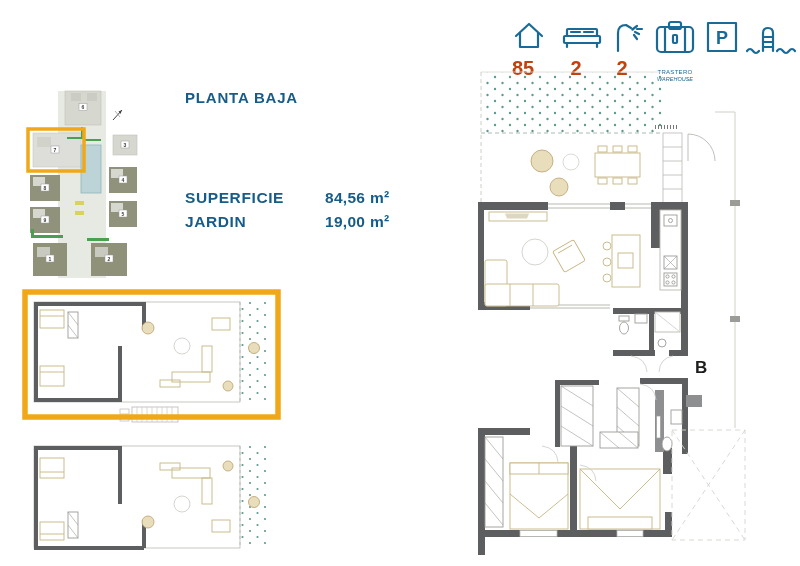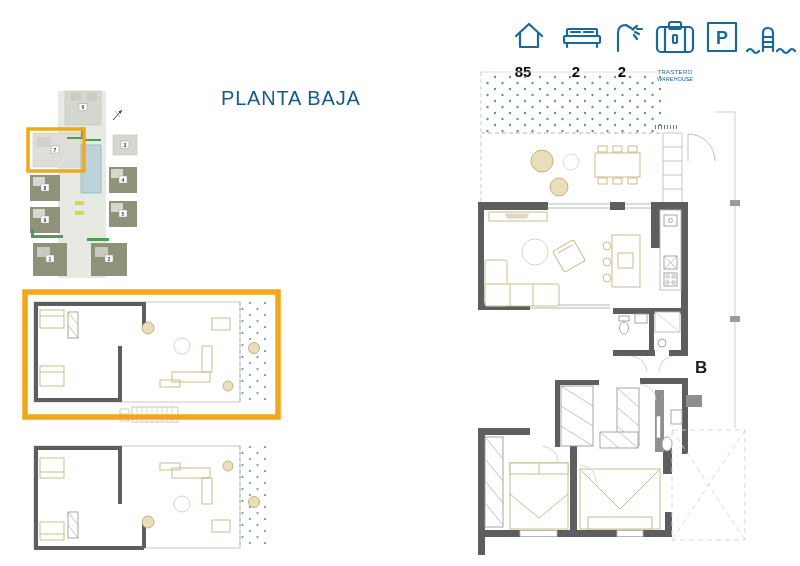--- a/index.html
+++ b/index.html
@@ -10,28 +10,28 @@
   
   .feature-row{position:absolute;left:503px;top:20px;width:300px;height:64px;}
   .feature{position:absolute;top:0;height:60px;text-align:center;}
   .feature svg{display:block;margin:0 auto;}
   .f-house{left:6px;width:40px;}
   .f-bed{left:56px;width:46px;}
   .f-shower{left:106px;width:38px;}
   .f-storage{left:146px;width:52px;}
   .f-parking{left:202px;width:34px;}
   .f-pool{left:240px;width:56px;}
-  .fval{position:absolute;left:0;right:12px;bottom:0;font-size:15px;font-weight:bold;color:#000000;}
+  .fval{position:absolute;left:0;right:12px;bottom:0;font-size:20px;font-weight:bold;color:#c2410c;}
   .fcap{position:absolute;left:-6px;right:-6px;bottom:-3px;color:#1A6A97;line-height:7px;}
   .fcap .l1{font-size:6px;letter-spacing:.3px;}
   .fcap .l2{font-size:5.5px;font-style:italic;}
   .icon-stroke{stroke:#1A6A97;stroke-width:2.2;fill:none;stroke-linecap:round;stroke-linejoin:round;}
   
   .info{position:absolute;left:185px;top:86px;width:250px;color:#165C88;}
-  .t1{font-size:20px;font-weight:normal;letter-spacing:.8px;line-height:24px;margin-left:36px;}
+  .t1{font-size:15px;font-weight:bold;letter-spacing:.8px;line-height:24px;}
   .areas{position:absolute;top:100px;left:0;width:250px;}
   .arow{line-height:24px;font-size:15.5px;font-weight:bold;}
   .alabel{display:inline-block;width:140px;letter-spacing:.6px;}
   .aval{letter-spacing:.3px;}
   
   .site-plan{position:absolute;left:25px;top:83px;width:115px;height:200px;}
   .overview-plan{position:absolute;left:22px;top:288px;width:260px;height:275px;}
   .main-plan{position:absolute;left:477px;top:50px;width:272px;height:512px;}
   svg text{font-family:"Liberation Sans",sans-serif;}
   .bnum{font-size:5px;fill:#3A3A3A;text-anchor:middle;font-weight:bold;}
@@ -98,20 +98,26 @@
         <path class="icon-stroke" d="M18,13 H28 M18,18 H28 M18,23 H28" stroke-width="1.8"></path>
         <path class="icon-stroke" d="M2,27 Q5,23 8,27 Q11,31 14,27"></path>
         <path class="icon-stroke" d="M32,27 Q35,23 38,27 Q41,31 44,27 Q47,23 50,27"></path>
       </svg>
     </div>
   </div>
 
   <div class="info">
     <div class="t1">PLANTA BAJA</div>
     <div class="areas">
+      <div class="arow">
+        <span class="alabel">SUPERFICIE</span><span class="aval">84,56 m²</span>
+      </div>
+      <div class="arow">
+        <span class="alabel">JARDIN</span><span class="aval">19,00 m²</span>
+      </div>
     </div>
   </div>
 
   <svg class="site-plan" viewBox="0 0 115 200">
     <rect x="0" y="0" width="115" height="200" fill="#ffffff"></rect>
     <rect x="33" y="8" width="48" height="187" fill="#E7E9E3"></rect>
     <g>
       <rect x="40" y="8" width="36" height="34" fill="#D6D8D0" stroke="#C0C2BA" stroke-width="0.6"></rect>
       <rect x="46" y="10" width="10" height="8" fill="#CBCDC5"></rect>
       <rect x="62" y="10" width="10" height="8" fill="#CBCDC5"></rect>

